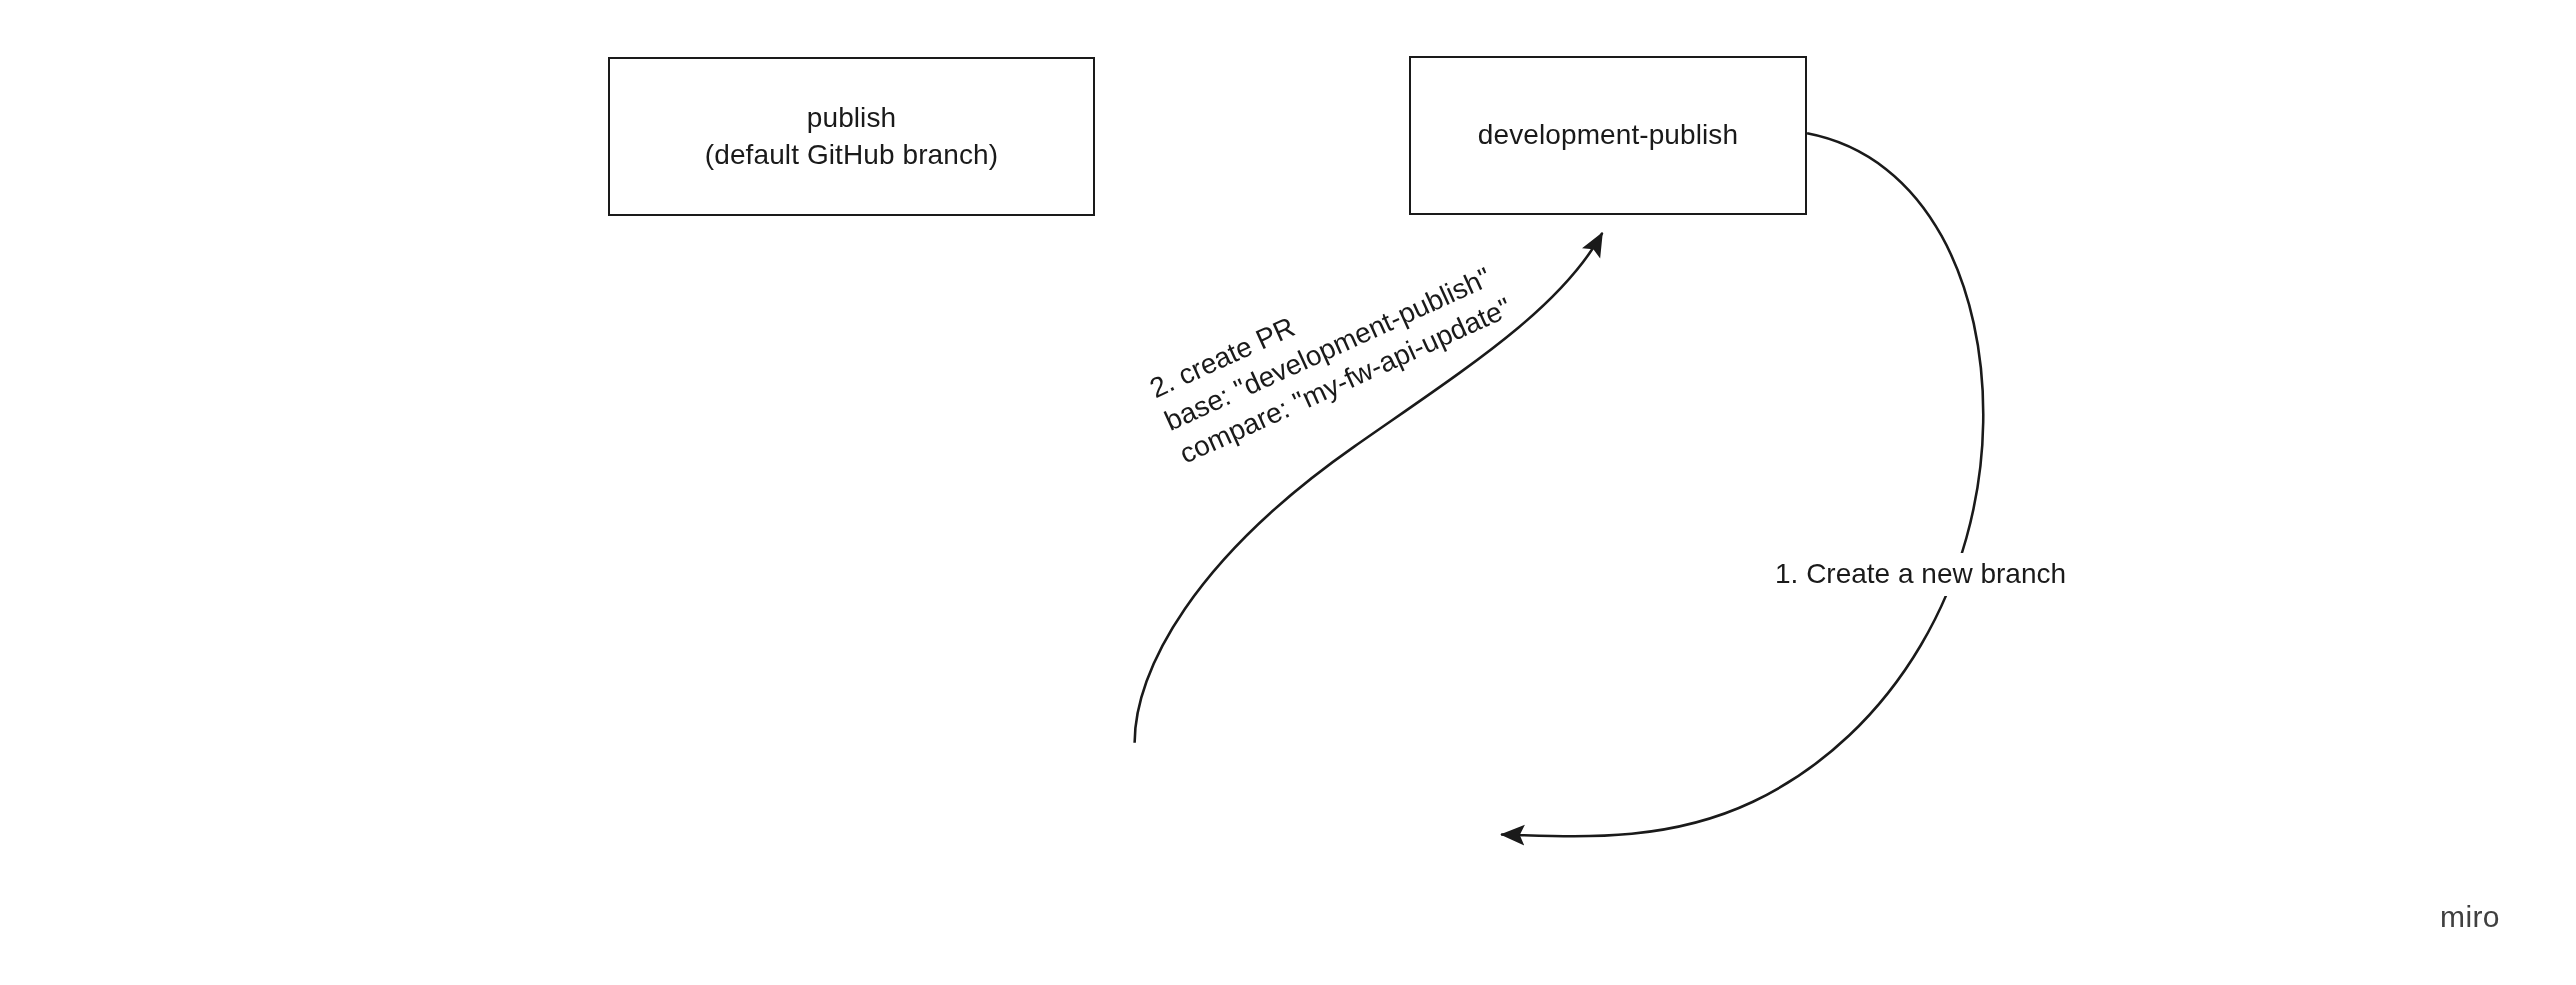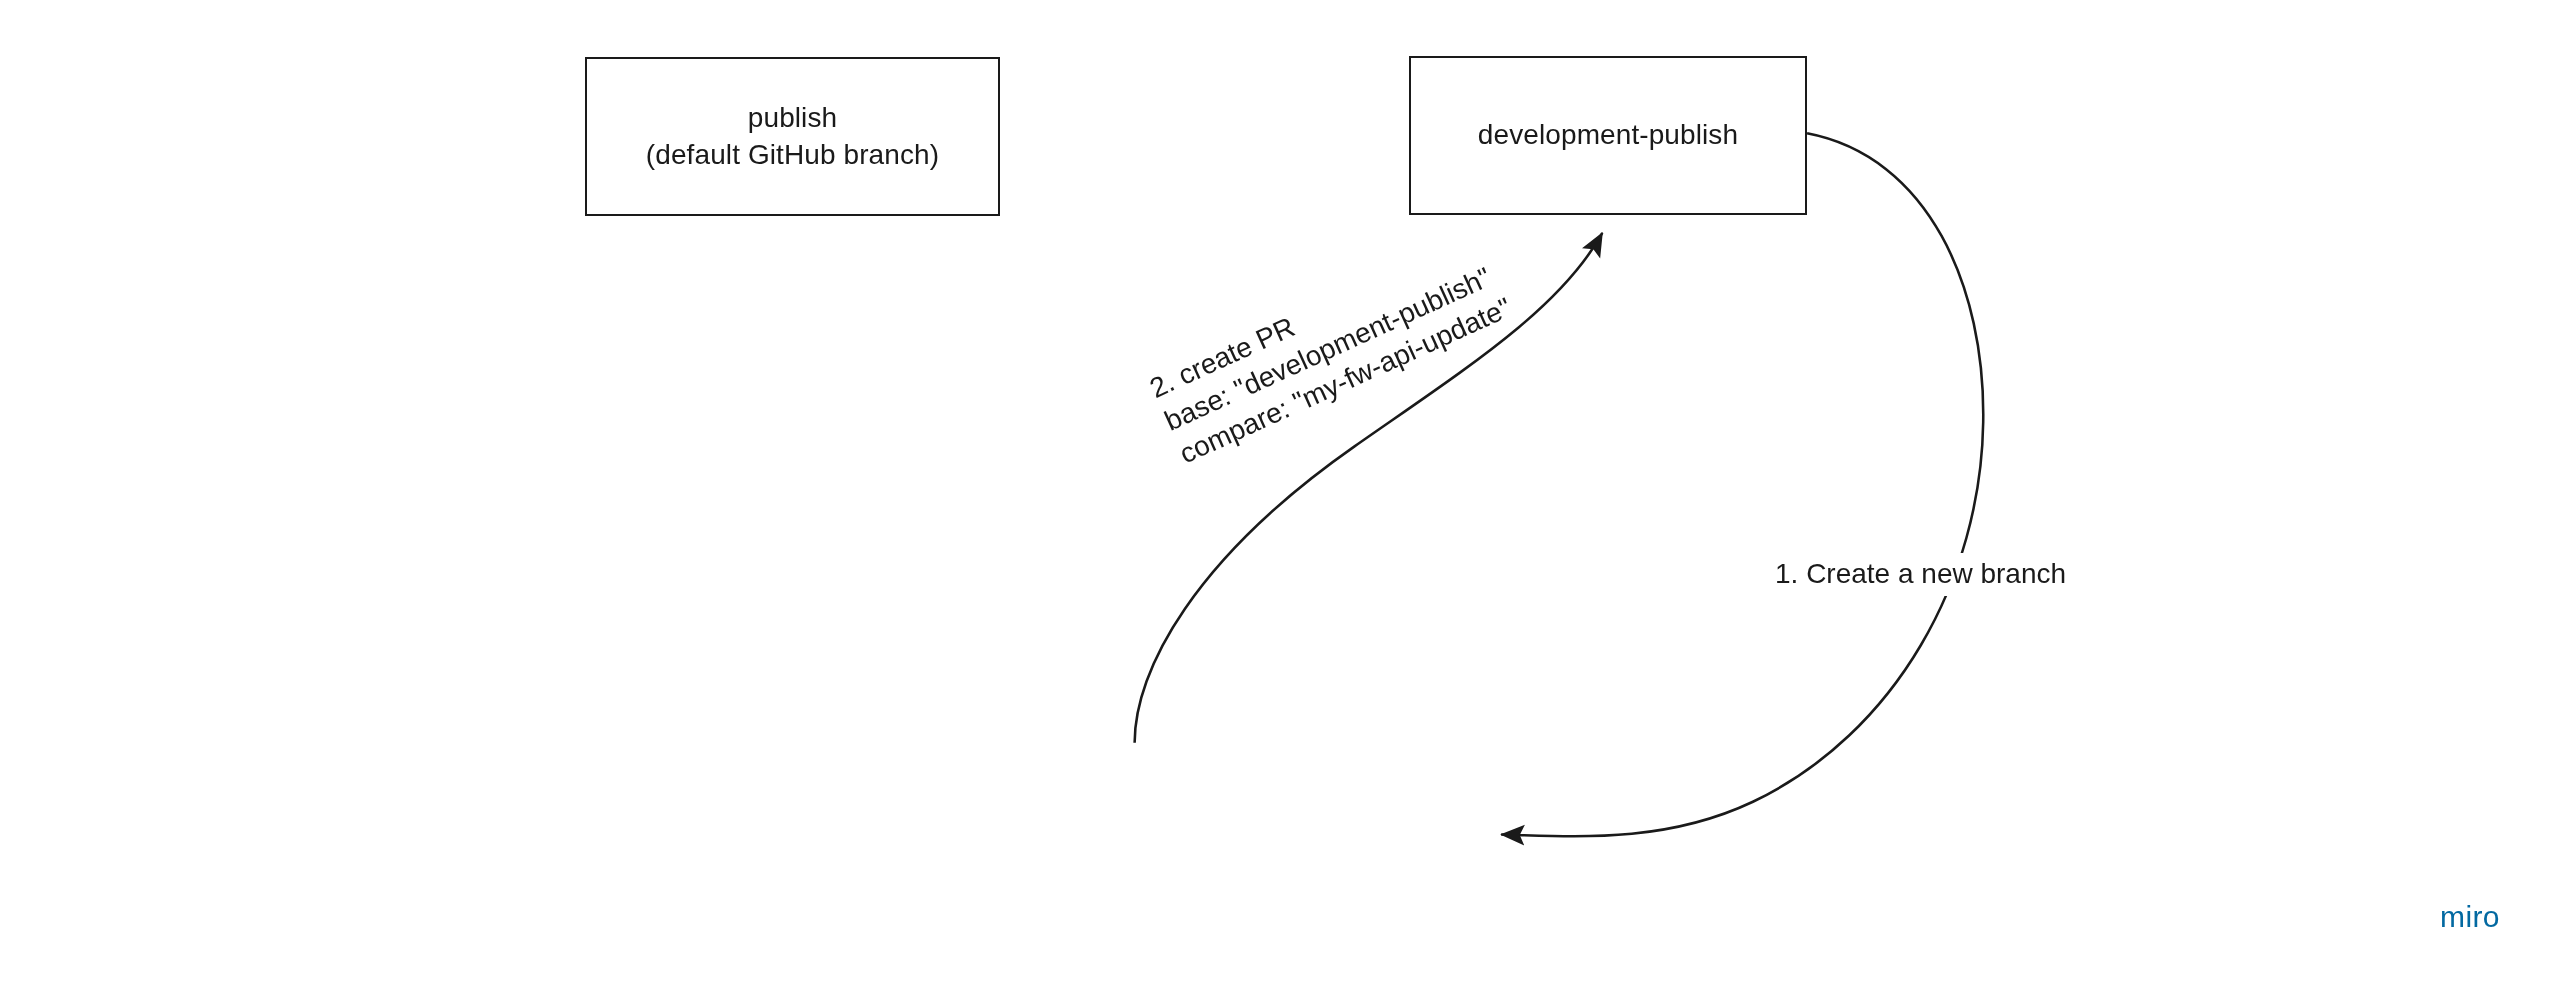--- a/index.html
+++ b/index.html
@@ -38,23 +38,23 @@
     text-align: center;
   }
   .node-label {
     font-size: 28px;
     line-height: 1.32;
     color: #1a1a1a;
     letter-spacing: 0.1px;
     white-space: pre-line;
   }
   #node-publish {
-    left: 585px;
+    left: 608px;
     top: 57px;
-    width: 415px;
+    width: 487px;
     height: 159px;
   }
   #node-development-publish {
     left: 1409px;
     top: 56px;
     width: 398px;
     height: 159px;
   }
   #node-my-fw-api-update {
     left: 774px;
@@ -80,21 +80,21 @@
   #edge-label-create-branch {
     left: 1767px;
     top: 553px;
     padding: 3.2px 8px;
   }
   #watermark-miro {
     position: absolute;
     left: 2440px;
     top: 900px;
     font-size: 30px;
-    color: #0369a1;
+    color: #404040;
     letter-spacing: 0.4px;
   }
 </style>
 </head>
 <body>
 
 <div id="canvas">
 
   <svg class="edge-layer" viewBox="0 0 3233 1237" width="2576" height="986" xmlns="http://www.w3.org/2000/svg">
     <defs>

